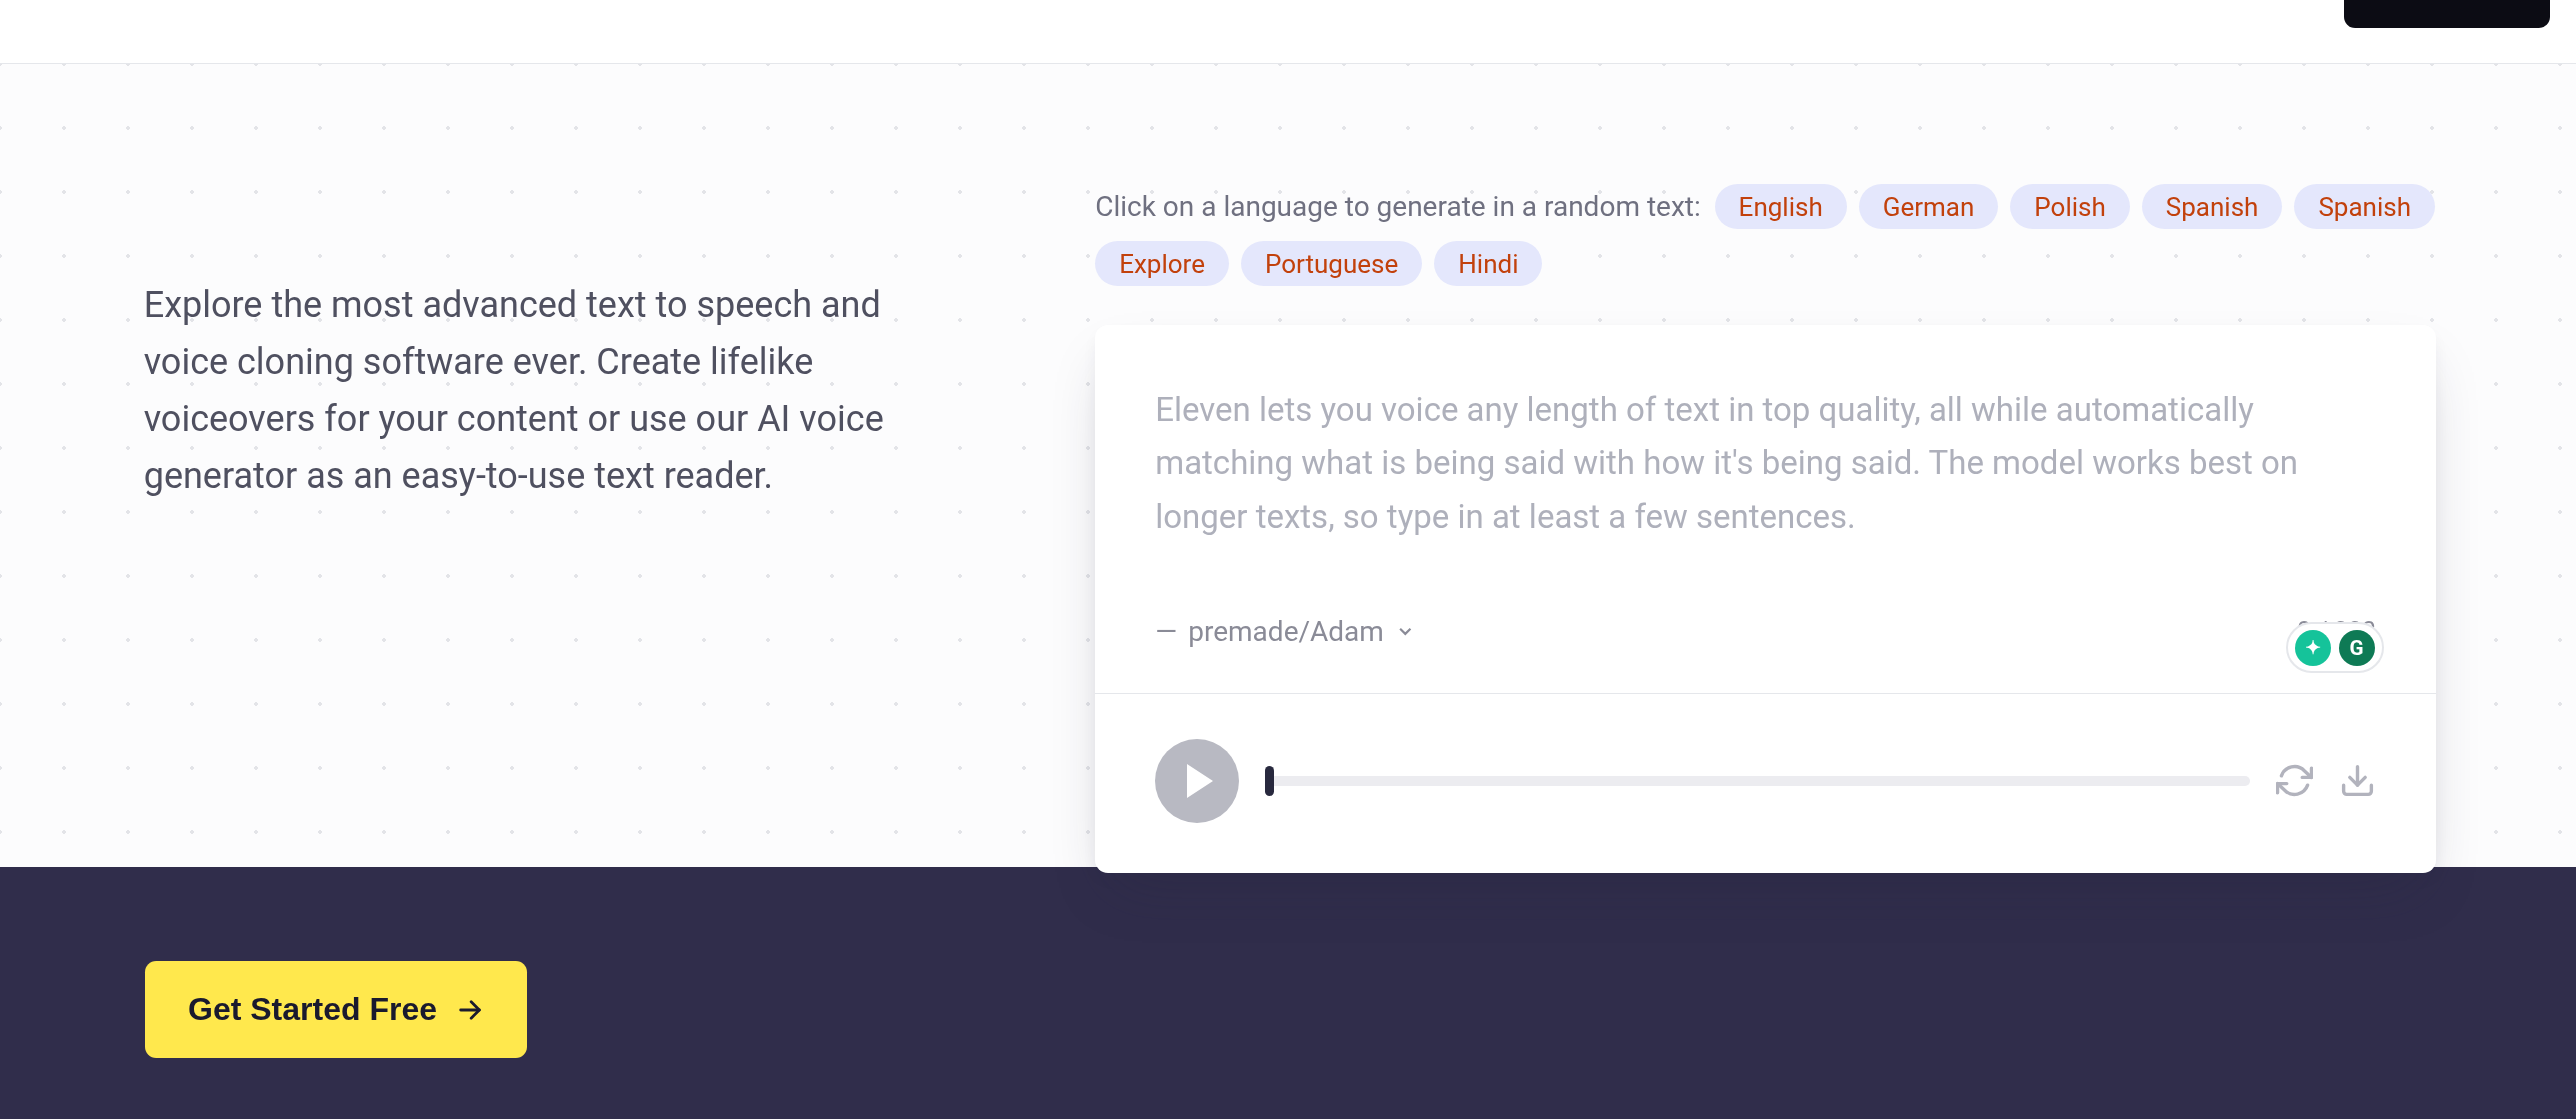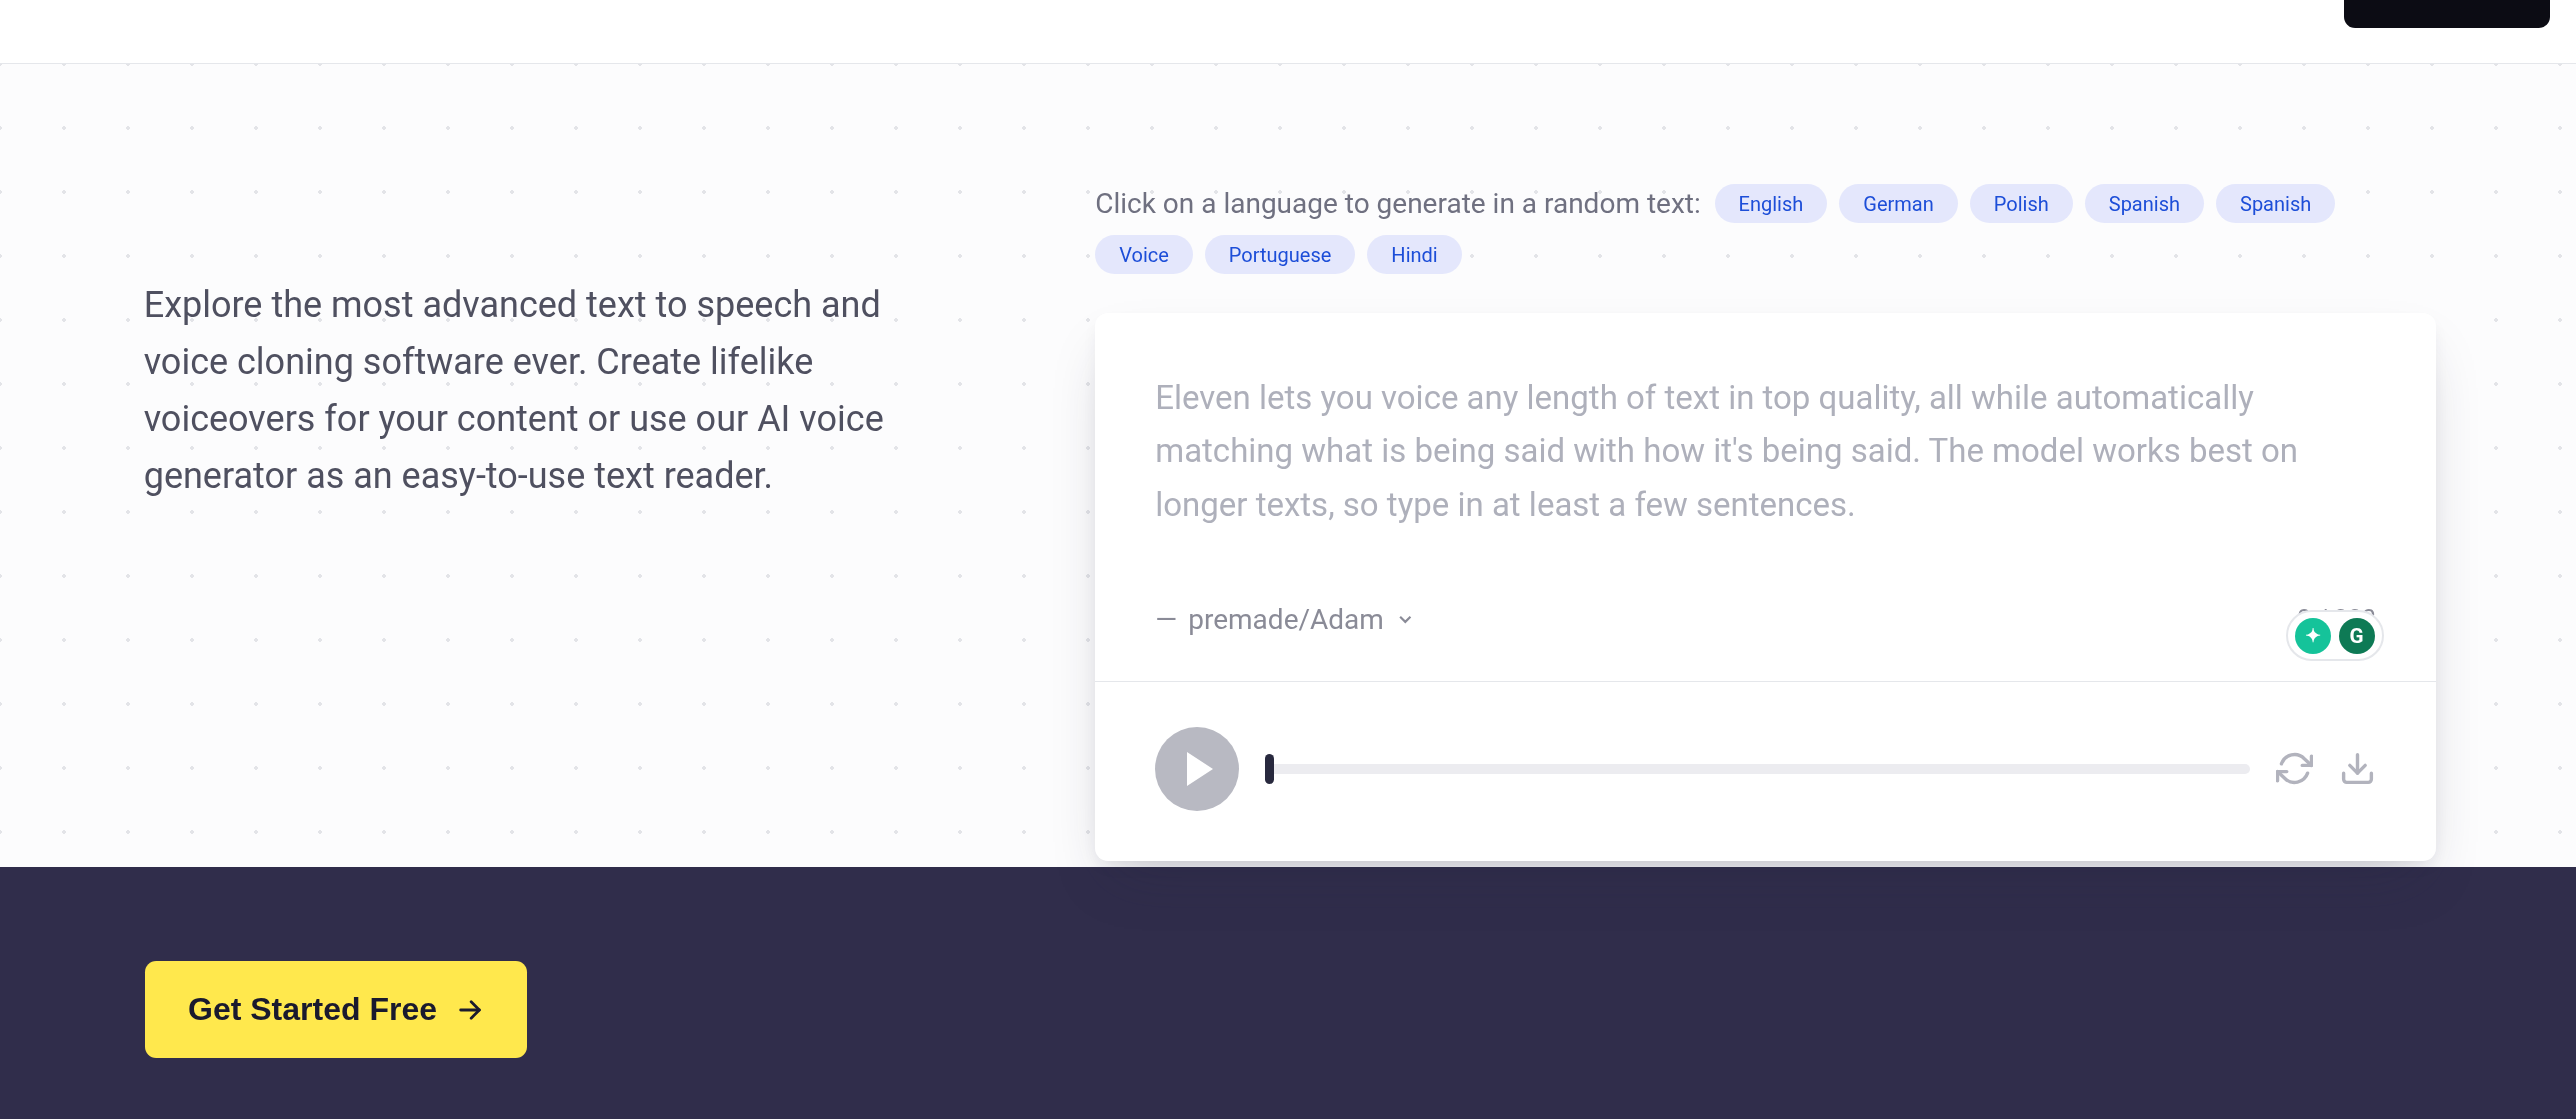--- a/index.html
+++ b/index.html
@@ -83,24 +83,24 @@
     align-items: center;
     gap: 12px;
     font-size: 28px;
   }
   .lang-prompt {
     color: #6f7080;
     margin-right: 1.9px;
   }
   .lang-pill {
     background: #e4e7fc;
-    color: #1d4ed8;
+    color: #c2410c;
     padding: 7.5px 24px;
     border-radius: 934px;
-    font-size: 20px;
+    font-size: 26px;
     cursor: pointer;
   }
   .card {
     margin-top: 39px;
     background: #ffffff;
     border-radius: 13px;
     box-shadow: 0 28px 56px -18.7px rgba(40,41,62,0.25), 0 7.5px 18.7px -7.5px rgba(40,41,62,0.12);
     width: 100%;
     position: relative;
   }
@@ -262,21 +262,21 @@
     </div>
 
     <div class="right-col">
       <div class="lang-row">
         <span class="lang-prompt">Click on a language to generate in a random text:</span>
         <span class="lang-pill">English</span>
         <span class="lang-pill">German</span>
         <span class="lang-pill">Polish</span>
         <span class="lang-pill">Spanish</span>
         <span class="lang-pill">Spanish</span>
-        <span class="lang-pill">Voice</span>
+        <span class="lang-pill">Explore</span>
         <span class="lang-pill">Portuguese</span>
         <span class="lang-pill">Hindi</span>
       </div>
 
       <div class="card">
         <div class="card-text-area">
           <div class="placeholder-text">Eleven lets you voice any length of text in top quality, all while automatically matching what is being said with how it's being said. The model works best on longer texts, so type in at least a few sentences.</div>
         </div>
 
         <div class="grammarly-badge">

